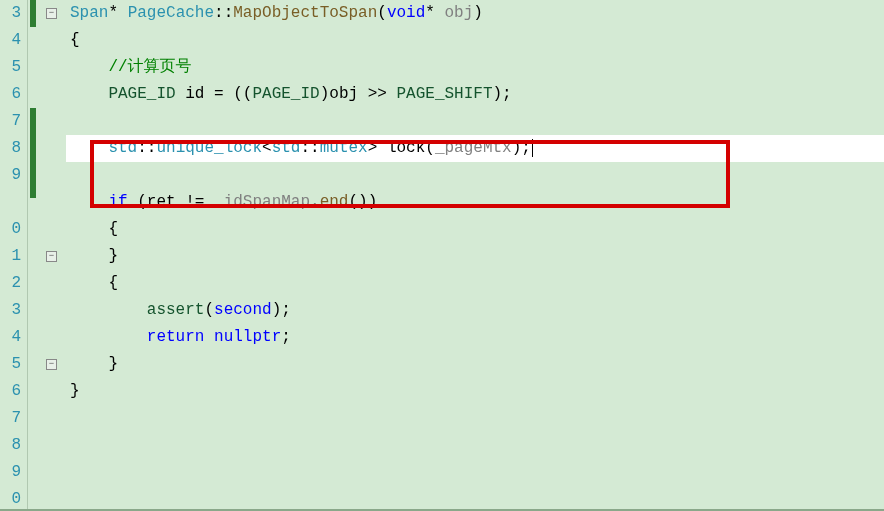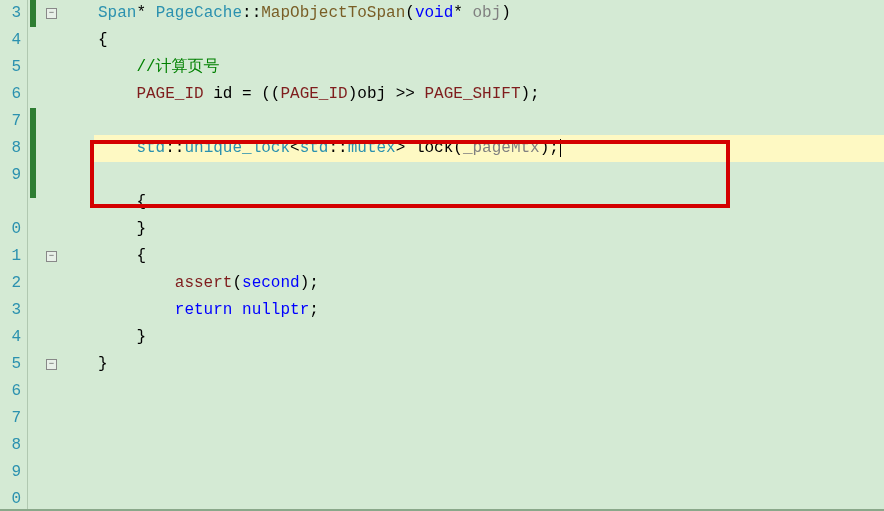--- a/index.html
+++ b/index.html
@@ -63,30 +63,29 @@
     flex: 1;
     position: relative;
     background: #d4ead4;
   }
   .code-line {
     height: 27px;
     line-height: 27px;
     white-space: pre;
     padding-left: 4px;
     position: relative;
-    margin-left: 28px;
   }
   .current-line {
-    background: #fef9c3;
+    background: #ffffff;
   }
   .t-keyword { color: #0000ff; }
   .t-type    { color: #2b91af; }
   .t-func    { color: #795e26; }
   .t-comment { color: #008000; }
-  .t-macro   { color: #7f1d1d; }
+  .t-macro   { color: #14532d; }
   .t-ident   { color: #000000; }
   .t-op      { color: #000000; }
   .t-punc    { color: #000000; }
   .t-param   { color: #808080; }
   .highlight-box {
     position: absolute;
     border: 4px solid #d40000;
     background: transparent;
     pointer-events: none;
     z-index: 10;
@@ -154,20 +153,21 @@
 
     <div class="code-line">    <span class="t-macro">PAGE_ID</span><span class="t-ident"> id </span><span class="t-op">=</span><span class="t-punc"> ((</span><span class="t-macro">PAGE_ID</span><span class="t-ident">)obj </span><span class="t-op">&gt;&gt;</span><span> </span><span class="t-macro">PAGE_SHIFT</span><span class="t-punc">);</span></div>
 
     <div class="code-line"><span></span></div>
 
     <div class="code-line current-line">    <span class="t-type">std</span><span class="t-op">::</span><span class="t-type">unique_lock</span><span class="t-op">&lt;</span><span class="t-type">std</span><span class="t-op">::</span><span class="t-type">mutex</span><span class="t-punc">&gt; </span><span class="t-ident">lock</span><span class="t-punc">(</span><span class="t-param">_pageMtx</span><span class="t-punc">);</span><span class="caret"></span></div>
 
     <div class="code-line"><span></span></div>
 
 
+    <div class="code-line">    <span class="t-keyword">if</span><span class="t-ident"> (ret </span><span class="t-op">!=</span><span> </span><span class="t-param">_idSpanMap</span><span class="t-op">.</span><span class="t-func">end</span><span class="t-punc">())</span></div>
 
     <div class="code-line">    <span class="t-punc">{</span></div>
 
 
     <div class="code-line">    <span class="t-punc">}</span></div>
 
 
     <div class="code-line">    <span class="t-punc">{</span></div>
 
     <div class="code-line">        <span class="t-macro">assert</span><span class="t-punc">(</span><span class="t-keyword">second</span><span class="t-punc">);</span></div>

